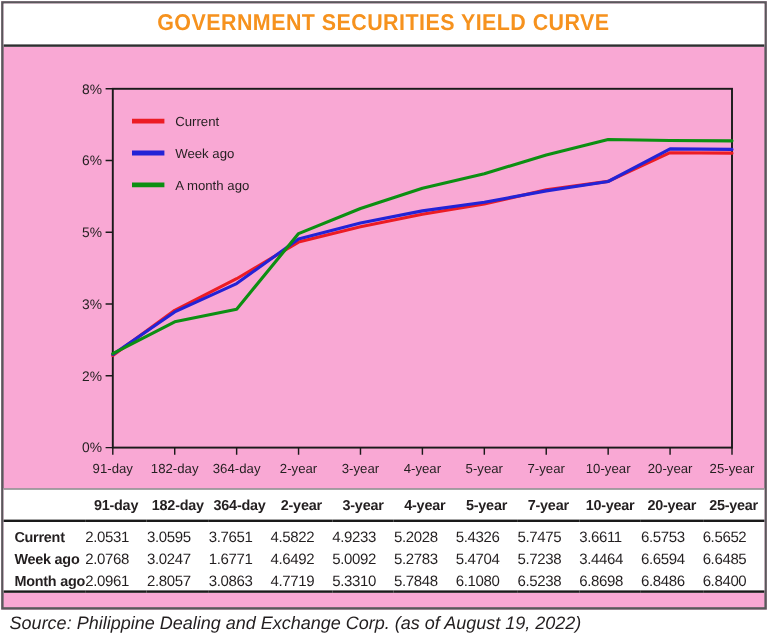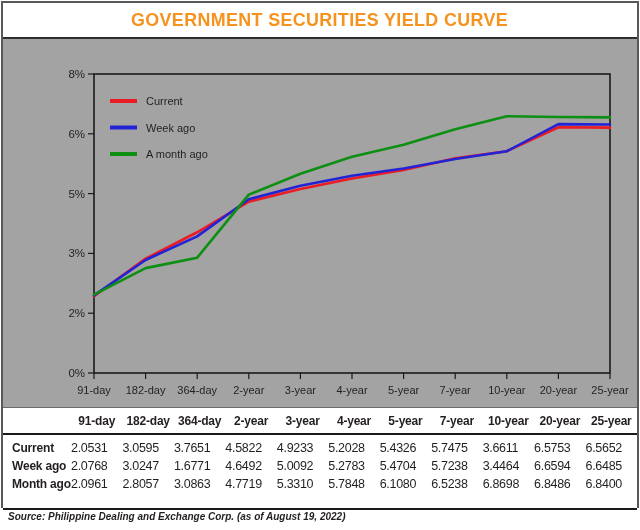--- a/index.html
+++ b/index.html
@@ -3,21 +3,21 @@
 <meta charset="utf-8">
 <style>
   html,body{margin:0;padding:0;background:#ffffff;}
   body{
     width:640px;height:530px;position:relative;overflow:hidden;
     font-family:"Liberation Sans", sans-serif;color:#231F20;
     -webkit-font-smoothing:antialiased;
   }
   .frame{
     position:absolute;left:1px;top:1px;width:634px;height:503px;
-    border:2px solid #58595B;background:#a3a3a3;
+    border:2px solid #58595B;background:#f9a8d4;
   }
   .titlebar{
     position:absolute;top:0;left:0;right:0;height:34px;
     border-bottom:2px solid #2E2E30;
     display:flex;align-items:center;justify-content:center;background:#ffffff;
   }
   .title{
     font-size:19px;font-weight:700;letter-spacing:.4px;white-space:nowrap;
     transform:scaleX(.94);
   }
@@ -36,24 +36,24 @@
     padding:6px 0 5px 0;border-bottom:2px solid #1A1A1A;letter-spacing:-.2px;
   }
   tbody th.rowlabel{
     font-size:12px;font-weight:700;text-align:left;padding:2px 0 2px 9px;
     white-space:nowrap;letter-spacing:-.2px;
   }
   tbody td{
     font-size:12.5px;text-align:left;padding:2px 0;letter-spacing:-.3px;
   }
   tbody tr:first-child td, tbody tr:first-child th{padding-top:6px;}
-  tbody tr:last-child td, tbody tr:last-child th{padding-bottom:17px;margin-left:44px;}
+  tbody tr:last-child td, tbody tr:last-child th{padding-bottom:1px;margin-left:44px;}
   .source{
     position:absolute;top:511px;left:8px;
-    font-size:10px;font-weight:700;font-style:italic;white-space:nowrap;
+    font-size:15px;font-weight:400;font-style:italic;white-space:nowrap;
   }
 </style>
 </head>
 <body>
 
 <div class="frame">
 
   <div class="titlebar">
     <div class="title" style="color: rgb(246, 146, 30);">GOVERNMENT SECURITIES YIELD CURVE</div>
   </div>

